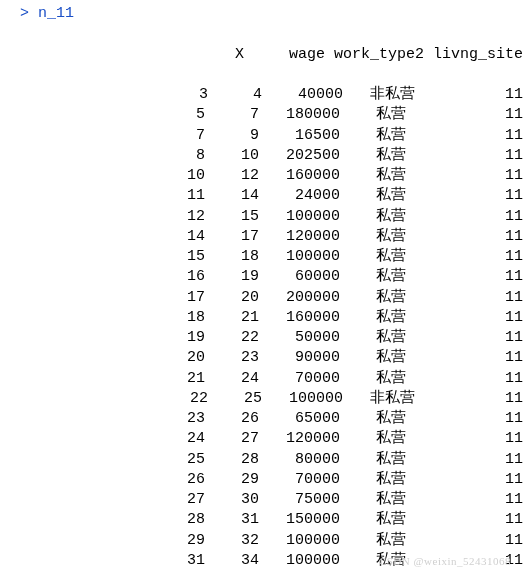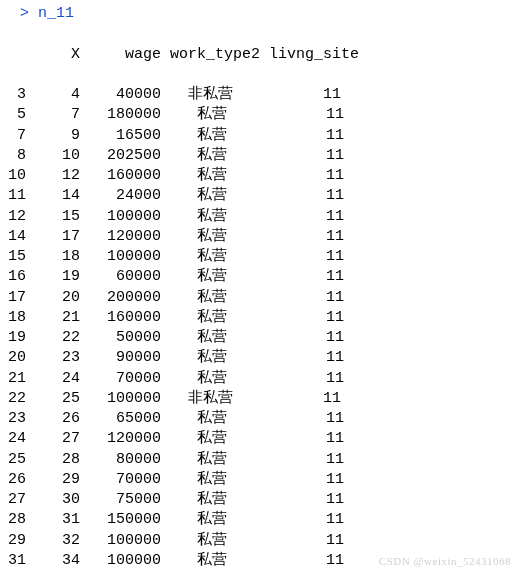--- a/index.html
+++ b/index.html
@@ -24,21 +24,21 @@
   .watermark {
     position: absolute;
     bottom: 8px;
     right: 20px;
     color: #d0d0d0;
     font-family: Liberation Serif, serif;
     font-size: 11px;
     pointer-events: none;
     letter-spacing: 0.5px;
   }
-  .row { white-space: pre; }
+  .row { white-space: pre; text-align: right; }
 </style>
 </head>
 <body>
 
 <div class="prompt">&gt; n_11</div>
 
 <div class="table">
 <div class="row" id="header-row">       X     wage work_type2 livng_site</div>
 <div id="data-rows"><div class="row"> 3     4    40000   非私营          11</div><div class="row"> 5     7   180000    私营           11</div><div class="row"> 7     9    16500    私营           11</div><div class="row"> 8    10   202500    私营           11</div><div class="row">10    12   160000    私营           11</div><div class="row">11    14    24000    私营           11</div><div class="row">12    15   100000    私营           11</div><div class="row">14    17   120000    私营           11</div><div class="row">15    18   100000    私营           11</div><div class="row">16    19    60000    私营           11</div><div class="row">17    20   200000    私营           11</div><div class="row">18    21   160000    私营           11</div><div class="row">19    22    50000    私营           11</div><div class="row">20    23    90000    私营           11</div><div class="row">21    24    70000    私营           11</div><div class="row">22    25   100000   非私营          11</div><div class="row">23    26    65000    私营           11</div><div class="row">24    27   120000    私营           11</div><div class="row">25    28    80000    私营           11</div><div class="row">26    29    70000    私营           11</div><div class="row">27    30    75000    私营           11</div><div class="row">28    31   150000    私营           11</div><div class="row">29    32   100000    私营           11</div><div class="row">31    34   100000    私营           11</div></div>
 </div>

